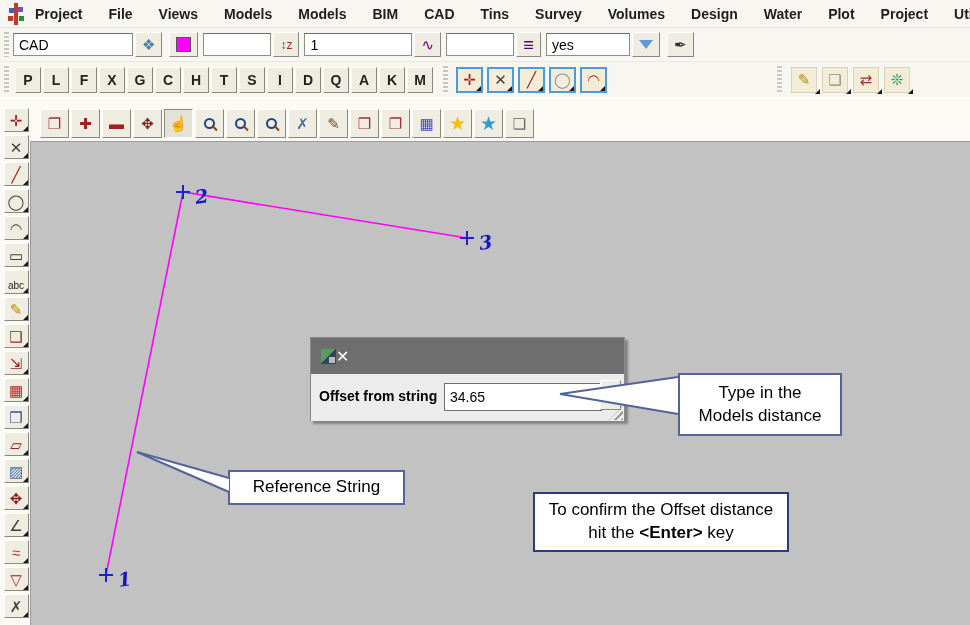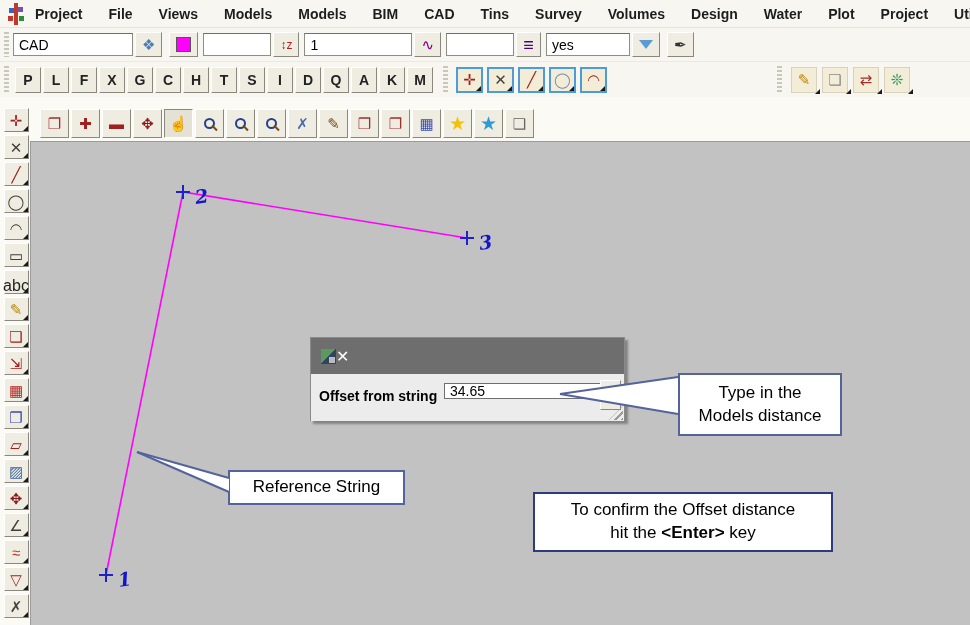--- a/index.html
+++ b/index.html
@@ -73,37 +73,37 @@
   .dialog-title { height:36px; background:#6e6e6e; color:#fff; display:flex; align-items:center;
     padding:0 10px; font-size:15px; }
   .dialog-title .title-text { flex:1; margin-left:9px; }
   .cube { width:15px; height:15px; position:relative;
     background:linear-gradient(135deg,#5a9a5f 0 48%,#31445c 48% 100%); }
   .cube::after { content:""; position:absolute; right:1px; bottom:1px; width:6px; height:6px;
     background:#b8bcc4; }
   .dlg-close { font-size:16px; color:#fff; cursor:default; }
   .dialog-body { position:relative; height:47px; background:#ececec; }
   .dlg-label { position:absolute; left:8px; top:14px; font-size:14px; font-weight:600; color:#000; }
-  .dlg-input { position:absolute; left:133px; top:9px; width:158px; height:16px;
+  .dlg-input { position:absolute; left:133px; top:9px; width:158px; height:28px;
     border:1px solid #6f6f6f; font-size:14px; font-family:"Liberation Sans",sans-serif; padding:0 5px;
     background:#fff; }
   .dlg-side-btn { position:absolute; right:3px; top:6px; width:21px; height:30px;
     background:#efede1; border:1px solid; border-color:#fff #8a887c #8a887c #fff;
     display:flex; align-items:center; justify-content:center; }
   .dlg-grip { position:absolute; right:1px; bottom:1px; width:14px; height:14px;
     background:repeating-linear-gradient(135deg,transparent 0 3px,#9a9a9a 3px 5px);
     clip-path:polygon(100% 0,100% 100%,0 100%); }
 
   
   .callout { position:absolute; background:#fff; border:2px solid #54639b; color:#000;
     z-index:5; display:flex; flex-direction:column; align-items:center; justify-content:center;
     text-align:center; font-size:17px; line-height:1.35; }
   #callout-offset { left:678px; top:373px; width:164px; height:63px;justify-content:center; }
   #callout-reference { left:228px; top:470px; width:177px; height:35px; }
-  #callout-confirm { left:533px; top:492px; width:300px; height:60px; border-color:#2d3a7e; }
+  #callout-confirm { left:533px; top:492px; width:256px; height:60px; border-color:#2d3a7e; }
   .key-bold { font-weight:bold; }
 </style>
 </head>
 <body>
 
 <div class="menubar">
   <div class="grip"></div>
   <div class="app-icon">
     <i class="g1"></i>
       <i class="g2"></i>
@@ -294,21 +294,21 @@
       <button class="bevel-btn left-btn fly">
         <span class="glyph" style="color: rgb(64, 64, 64);">◯</span>
       </button>
       <button class="bevel-btn left-btn fly">
         <span class="glyph" style="color: rgb(64, 64, 64);">◠</span>
       </button>
       <button class="bevel-btn left-btn fly">
         <span class="glyph" style="color: rgb(64, 64, 64);">▭</span>
       </button>
       <button class="bevel-btn left-btn fly">
-        <span class="glyph" style="color: rgb(34, 34, 34); font-size: 16px; margin-top: 8px;">abc</span>
+        <span class="glyph" style="color: rgb(34, 34, 34); font-size: 10px; margin-top: 8px;">abc</span>
       </button>
       <button class="bevel-btn left-btn fly">
         <span class="glyph" style="color: rgb(184, 134, 11);">✎</span>
       </button>
       <button class="bevel-btn left-btn fly">
         <span class="glyph" style="color: rgb(160, 32, 32);">❑</span>
       </button>
       <button class="bevel-btn left-btn fly">
         <span class="glyph" style="color: rgb(160, 32, 32);">⇲</span>
       </button>

